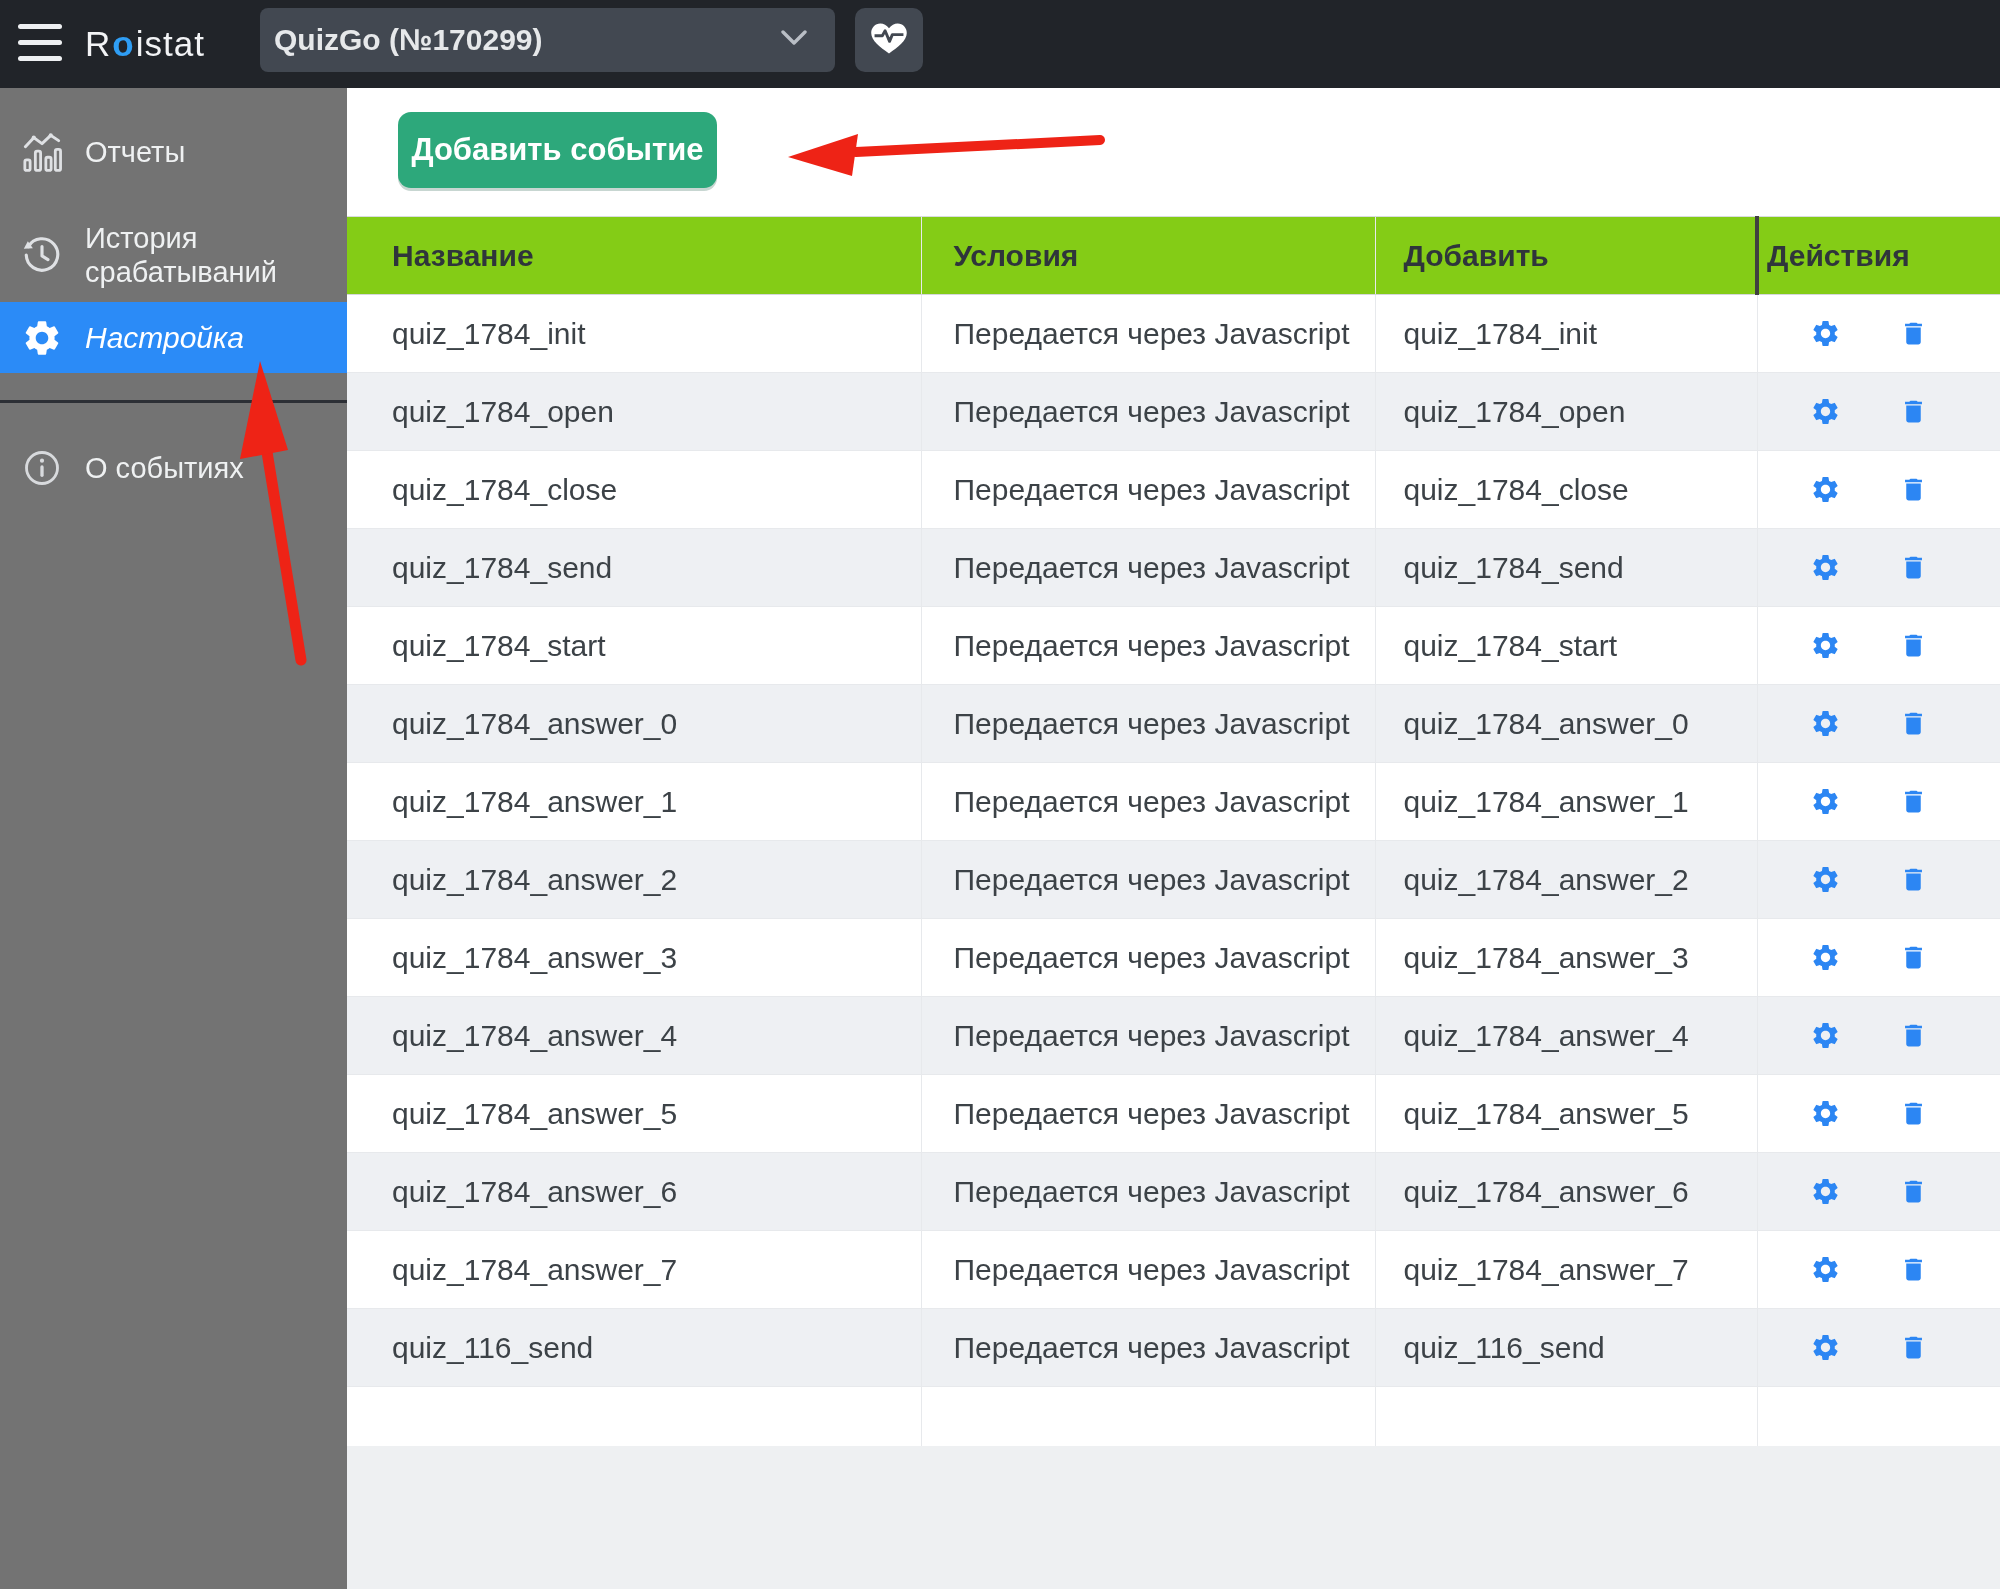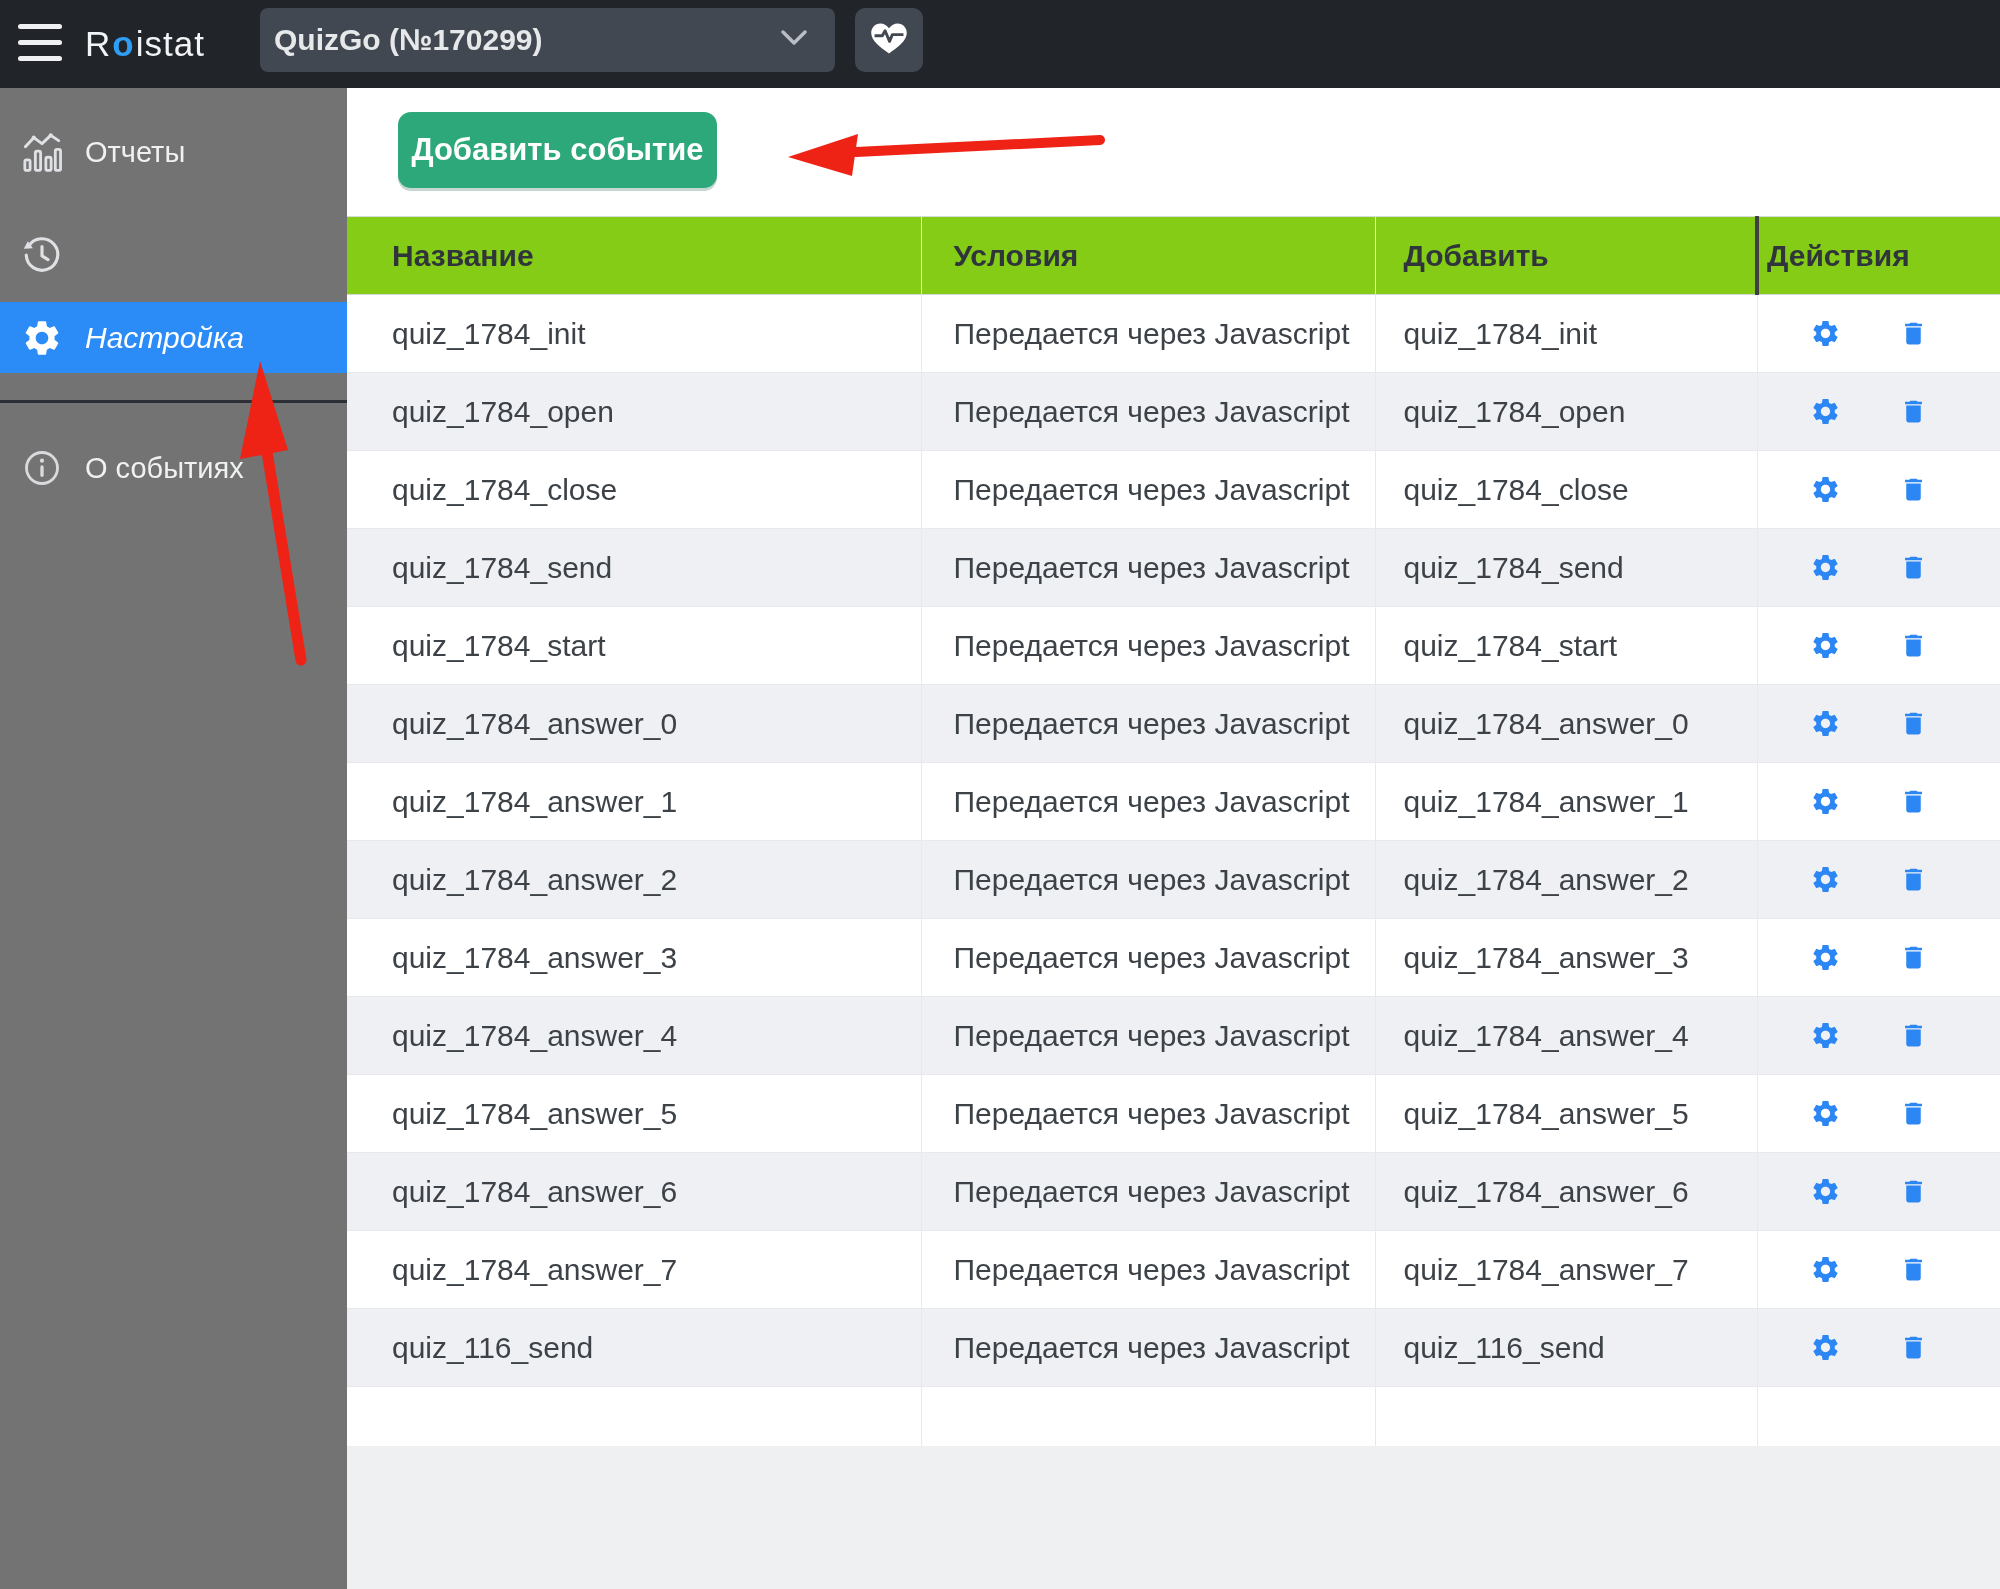--- a/index.html
+++ b/index.html
@@ -105,20 +105,21 @@
     </div>
 
     <div class="side-item item-history">
       <span class="s-icon">
         <svg width="44" height="44" viewBox="0 0 24 24">
           <path d="M4.2 7.2A9 9 0 1 1 3 12" fill="none" stroke="#dfe1e4" stroke-width="1.8" stroke-linecap="round"></path>
           <polygon points="1.6,8.4 6.8,8.1 3.9,4.2" fill="#dfe1e4"></polygon>
           <polyline points="12,7.2 12,12.5 15.4,14.6" fill="none" stroke="#dfe1e4" stroke-width="1.8" stroke-linecap="round" stroke-linejoin="round"></polyline>
         </svg>
       </span>
+      <span class="s-label">История срабатываний</span>
     </div>
 
     <div class="side-item item-settings">
       <span class="s-icon">
         <svg width="42" height="42" viewBox="0 0 24 24">
           <path fill="#ffffff" d="M19.14 12.94c.04-.3.06-.61.06-.94s-.02-.64-.07-.94l2.03-1.58a.49.49 0 0 0 .12-.61l-1.92-3.32a.49.49 0 0 0-.59-.22l-2.39.96a7.03 7.03 0 0 0-1.62-.94l-.36-2.54a.484.484 0 0 0-.48-.41h-3.84c-.24 0-.43.17-.47.41l-.36 2.54c-.59.24-1.13.57-1.62.94l-2.39-.96a.49.49 0 0 0-.59.22L2.74 8.87c-.12.21-.08.47.12.61l2.03 1.58c-.05.3-.09.63-.09.94s.02.64.07.94l-2.03 1.58a.49.49 0 0 0-.12.61l1.92 3.32c.12.22.37.29.59.22l2.39-.96c.5.38 1.03.7 1.62.94l.36 2.54c.05.24.24.41.48.41h3.84c.24 0 .44-.17.47-.41l.36-2.54c.59-.24 1.13-.56 1.62-.94l2.39.96c.22.08.47 0 .59-.22l1.92-3.32c.12-.22.07-.47-.12-.61l-2.01-1.58zM12 15.6c-1.98 0-3.6-1.62-3.6-3.6s1.62-3.6 3.6-3.6 3.6 1.62 3.6 3.6-1.62 3.6-3.6 3.6z"></path>
         </svg>
       </span>
       <span class="s-label">Настройка</span>
     </div>

